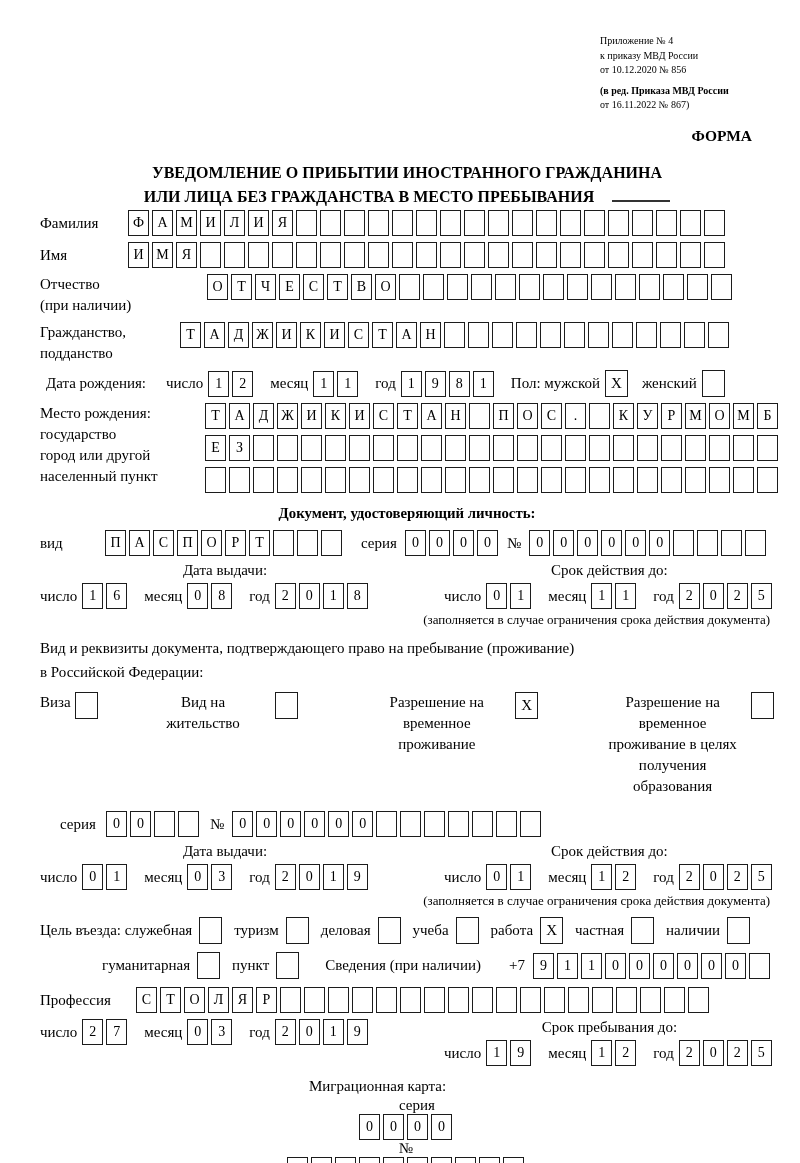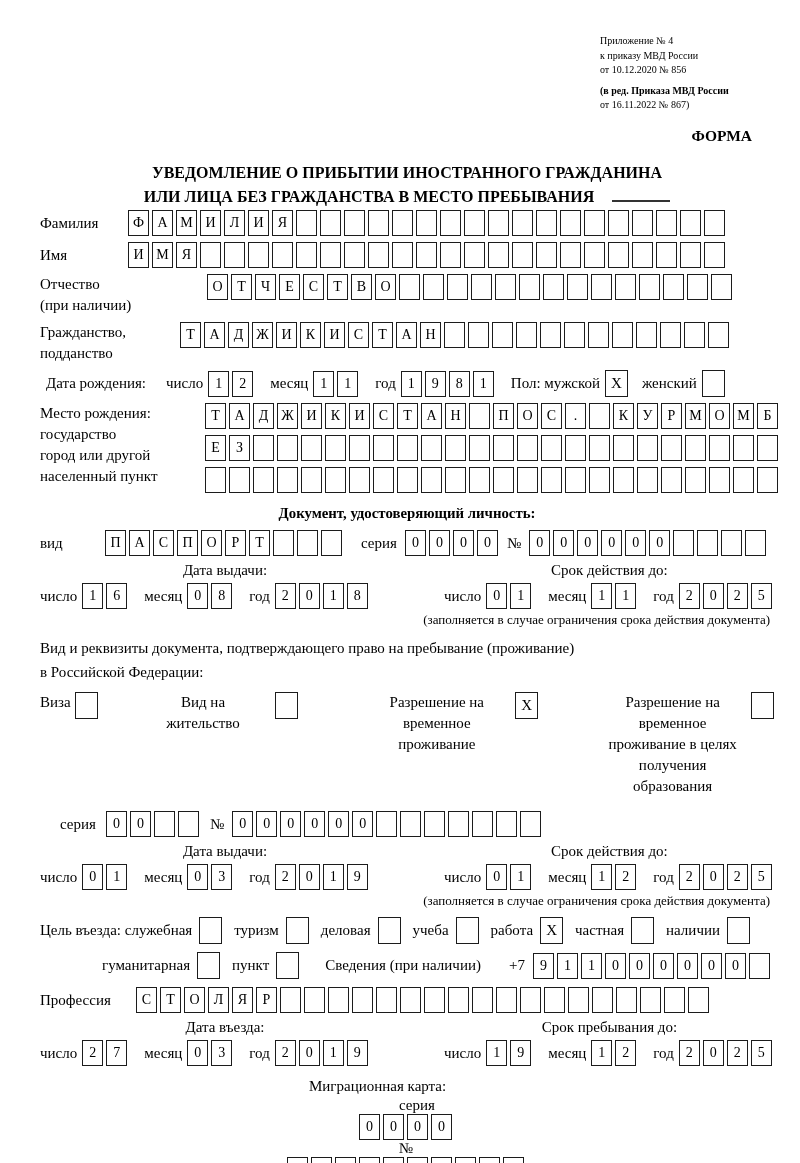--- a/index.html
+++ b/index.html
@@ -561,21 +561,20 @@
         <span class="cell"></span>
         <span class="cell"></span>
         <span class="cell"></span>
         <span class="cell"></span>
         <span class="cell"></span>
       </span>
   </div>
 
   <div class="dates">
     <div class="dgroup dgl">
-      <div class="dhead">Дата въезда:</div>
       <div class="dfields">
         <span class="dlab">число</span>
         <span class="cells">
             <span class="cell">2</span>
             <span class="cell">7</span>
           </span>
         <span class="dlab dsp">месяц</span>
         <span class="cells">
             <span class="cell">0</span>
             <span class="cell">3</span>

